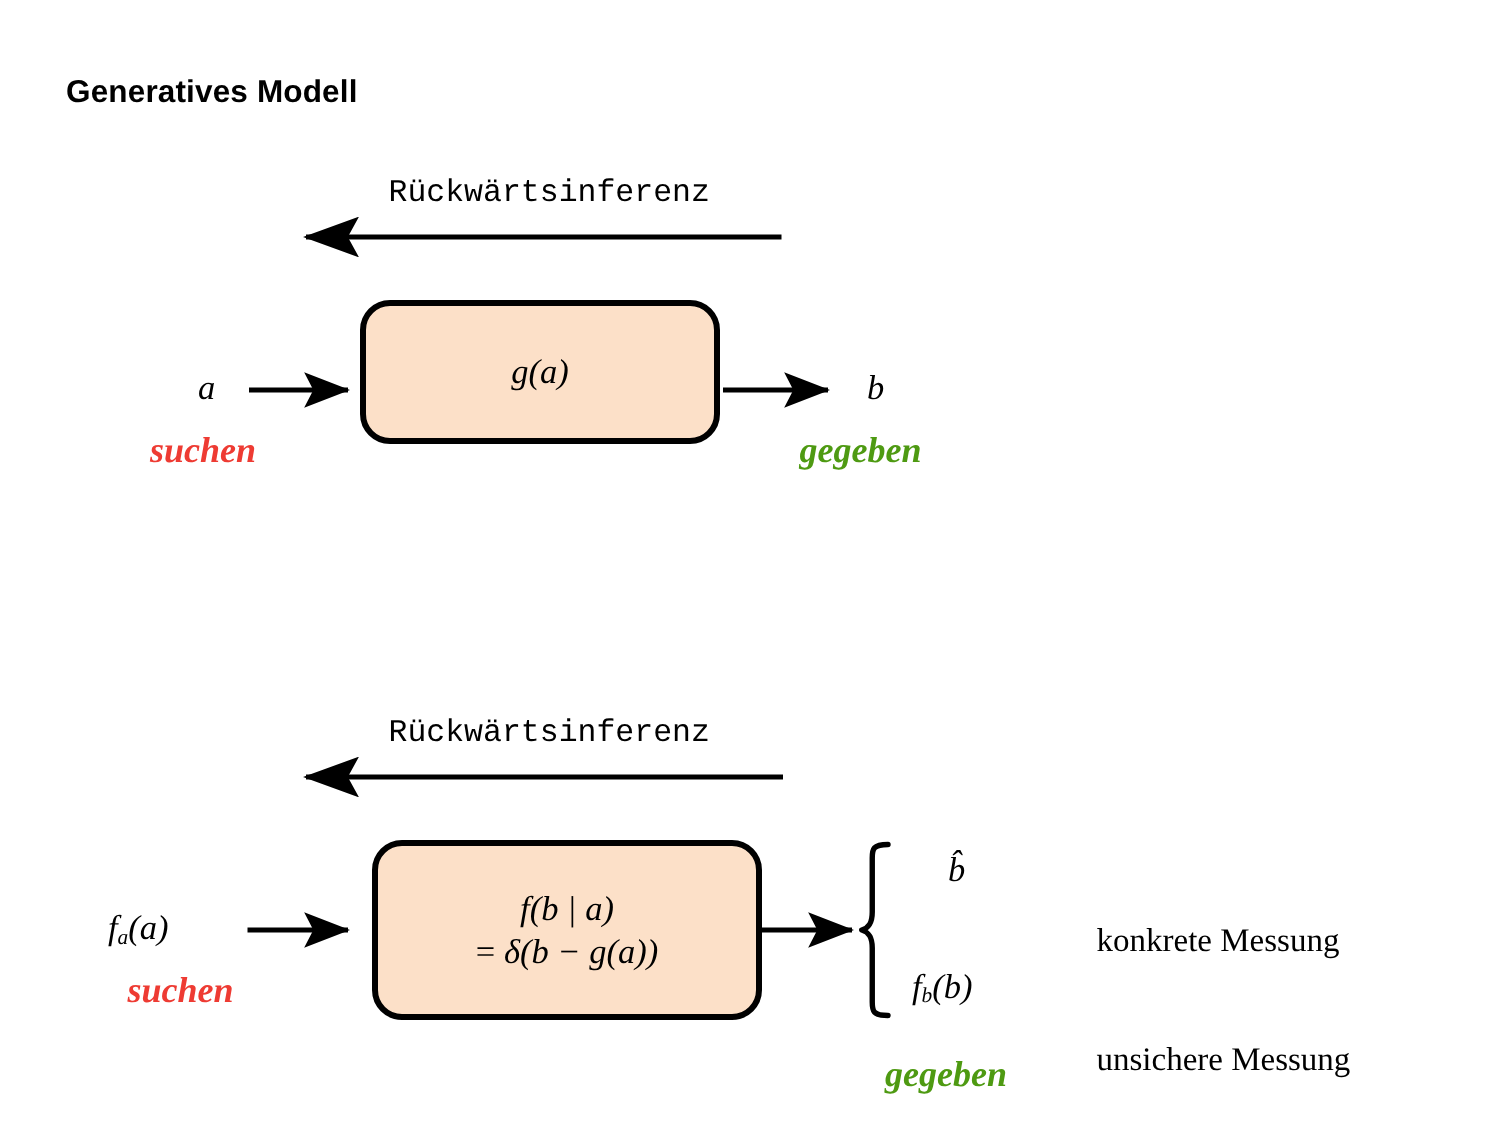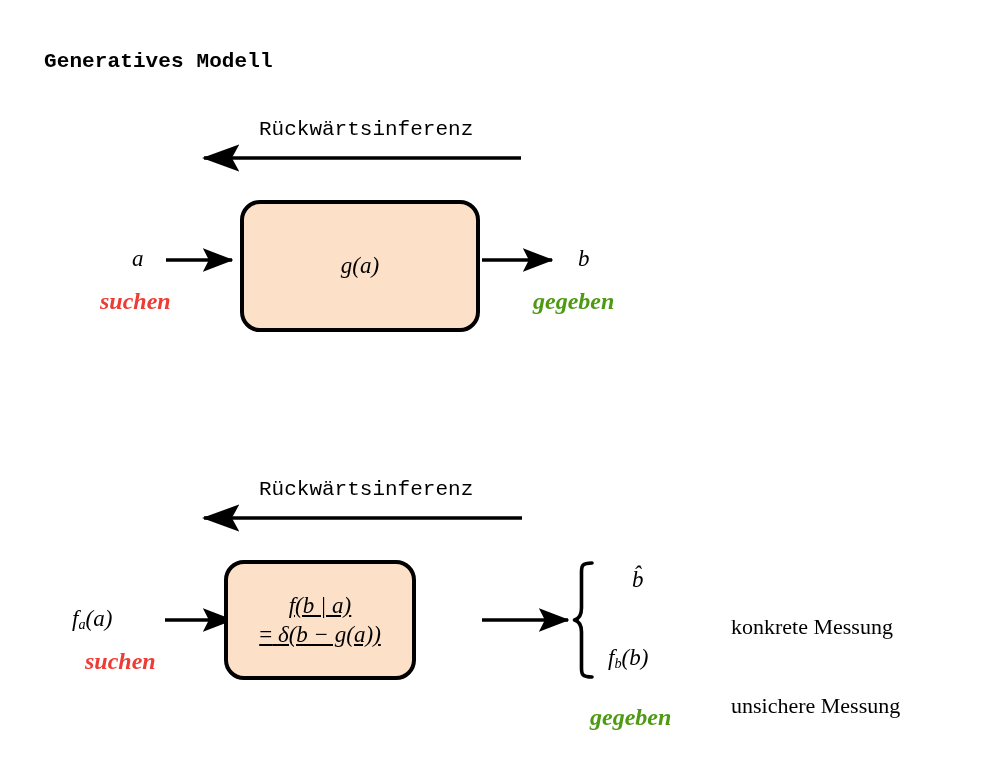--- a/index.html
+++ b/index.html
@@ -17,21 +17,21 @@
   }
 
   .canvas {
     position: absolute;
     inset: 0;
   }
 
   
   .section-title {
     position: absolute;
-    font-family: Liberation Mono, monospace;
+    font-family: Liberation Sans, sans-serif;
     font-weight: bold;
     font-size: 21px;
     letter-spacing: 0.1px;
     white-space: nowrap;
     color: #000;
   }
   .title-1 { left: 44px; top: 50px; }
   .title-2 { left: 44px; top: 410px; }
 
   
@@ -40,22 +40,22 @@
     box-sizing: border-box;
     background: #FCE0C8;
     border: 4px solid #000000;
     border-radius: 20px;
     display: flex;
     flex-direction: column;
     align-items: center;
     justify-content: center;
     line-height: 1.28;
   }
-  #box-generative { left: 240px; top: 200px; width: 240px; height: 132px; }
-  #box-probabilistic { left: 224px; top: 560px; width: 192px; height: 120px; text-decoration: underline; }
+  #box-generative { left: 240px; top: 200px; width: 240px; height: 96px; }
+  #box-probabilistic { left: 248px; top: 560px; width: 260px; height: 120px; }
 
   .math {
     font-family: "Liberation Serif", "DejaVu Serif", serif;
     font-style: italic;
     white-space: nowrap;
   }
   .box-formula { font-size: 23px; }
   .box-formula .op { font-style: normal; }
 
   

